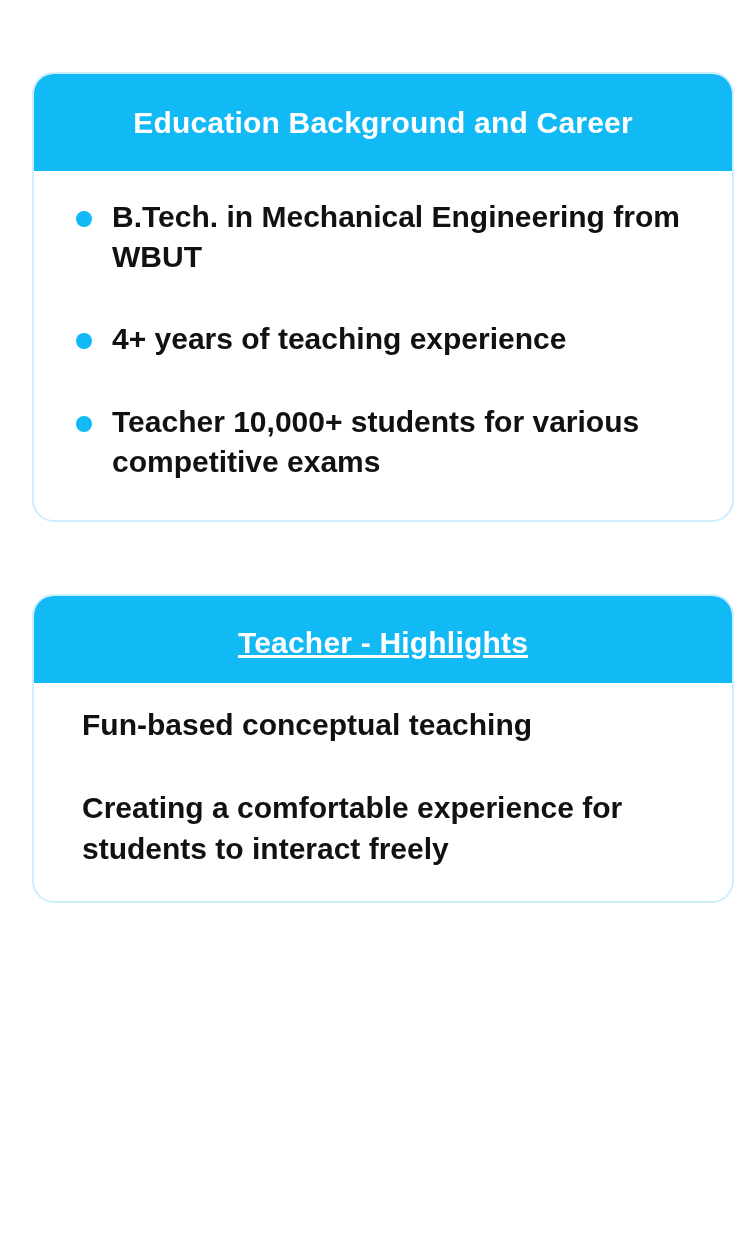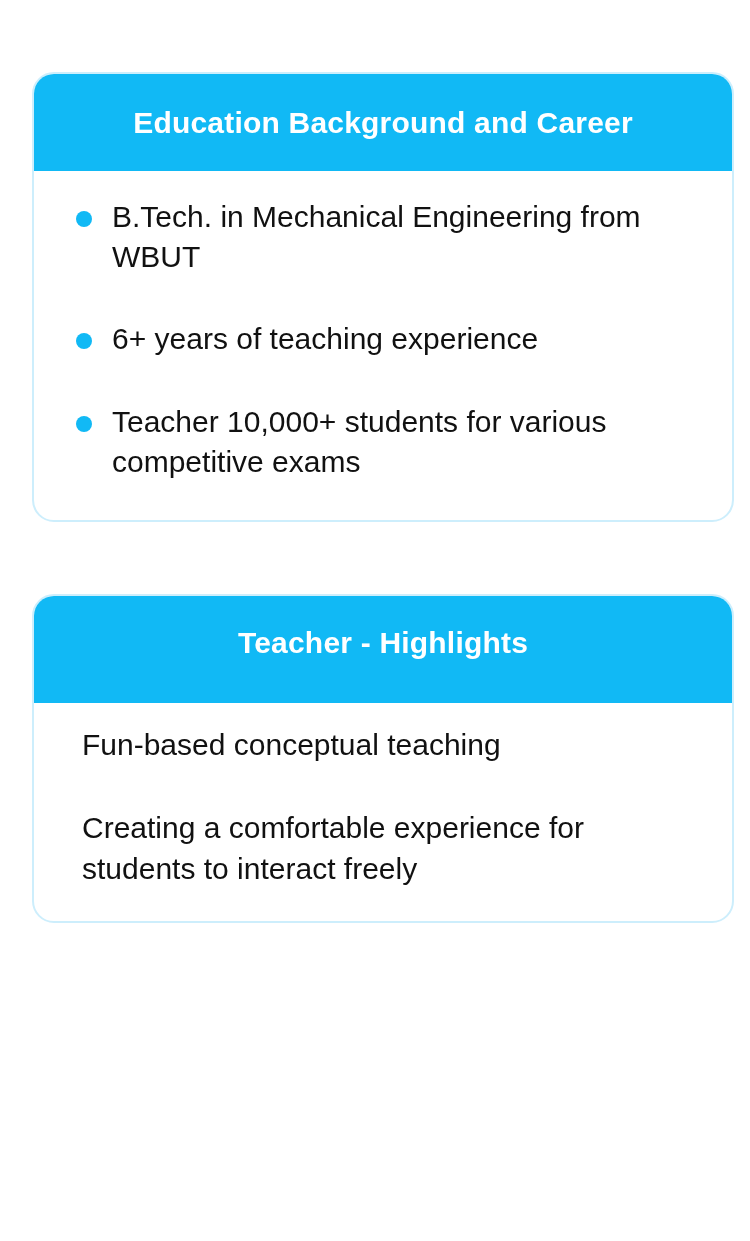--- a/index.html
+++ b/index.html
@@ -37,20 +37,21 @@
     color: #ffffff;
     text-align: center;
     font-weight: bold;
     font-size: 30px;
     letter-spacing: 0.2px;
     padding: 32px 20px 32px 20px;
     line-height: 1.1;
   }
   .card-body {
     padding: 26px 30px 34px 30px;
+    font-weight: bold;
   }
   .bullet-list {
     list-style: none;
     margin: 0;
     padding: 0;
   }
   .bullet-item {
     position: relative;
     padding-left: 48px;
     font-size: 30px;
@@ -80,42 +81,43 @@
     line-height: 1.36;
     color: #111111;
     margin-bottom: 42px;
     padding-left: 18px;
   }
   .plain-item:last-child {
     margin-bottom: 2px;
   }
   .header-2 {
     padding-top: 30px;
-    padding-bottom: 44px;
+    padding-bottom: 24px;
+    text-decoration: underline;
   }
   .body-2 {
     padding: 22px 30px 30px 30px;
   }
 </style>
 </head>
 <body>
 
 <div class="page">
 
   <section class="card">
     <div class="card-header">Education Background and Career</div>
     <div class="card-body">
       <ul class="bullet-list">
         <li class="bullet-item">
           <span class="bullet-dot"></span>
           <span>B.Tech. in Mechanical Engineering from WBUT</span>
         </li>
         <li class="bullet-item">
           <span class="bullet-dot"></span>
-          <span>6+ years of teaching experience</span>
+          <span>4+ years of teaching experience</span>
         </li>
         <li class="bullet-item">
           <span class="bullet-dot"></span>
           <span>Teacher 10,000+ students for various competitive exams</span>
         </li>
       </ul>
     </div>
   </section>
 
   <section class="card">

